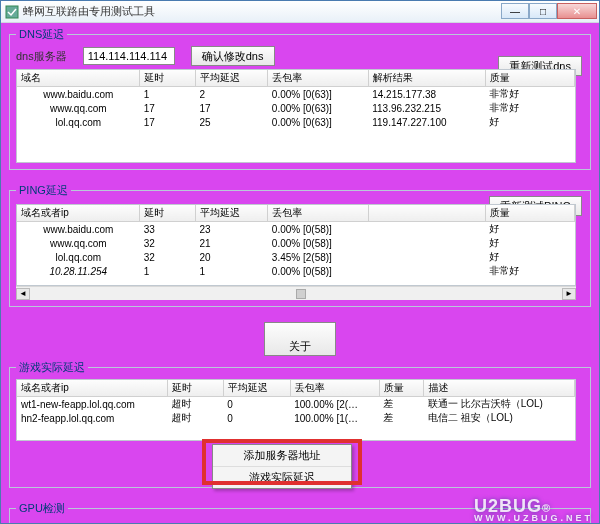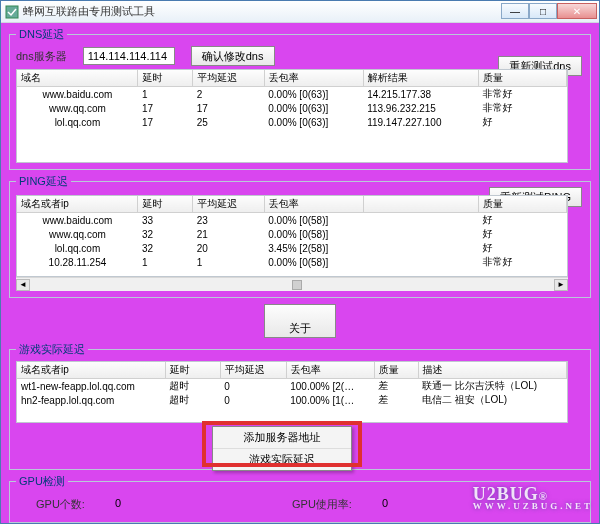--- a/index.html
+++ b/index.html
@@ -6,21 +6,21 @@
 body{font-family:"Microsoft YaHei","SimSun",Arial,sans-serif;font-size:11px;background:#f0f0f0;width:600px;height:524px;overflow:hidden;position:relative}
 .window{width:600px;height:524px;background:#d946ef;border:1px solid #4a7bb0;position:relative}
 .titlebar{height:22px;background:linear-gradient(#fff,#e8f0f8);border-bottom:1px solid #d0d8e0;display:flex;align-items:center;padding:0 4px;position:relative}
 .titlebar .icon{width:14px;height:14px;margin-right:4px;display:inline-block}
 .titlebar .icon svg{width:14px;height:14px}
 .titlebar .title{font-size:11px;color:#333}
 .winbtns{position:absolute;right:2px;top:2px;display:flex;gap:0}
 .winbtn{width:28px;height:16px;border:1px solid #8aa8c8;background:linear-gradient(#f8fbff,#d8e8f8);display:flex;align-items:center;justify-content:center;font-size:10px;cursor:pointer}
 .winbtn.close{background:linear-gradient(#f8d8d8,#e89090);border-color:#c86060;color:#fff;width:40px}
 .content{padding:4px 8px;height:calc(100% - 22px);overflow:hidden}
-fieldset{border:1px solid #b8c8d8;margin-bottom:4px;padding:4px 22px 6px 6px;position:relative}
+fieldset{border:1px solid #b8c8d8;margin-bottom:13px;padding:4px 14px 6px 6px;position:relative}
 legend{font-size:11px;color:#003c78;padding:0 3px}
 .row1{display:flex;align-items:center;gap:16px;margin-bottom:3px}
 .label{font-size:11px;color:#333}
 .input{border:1px solid #888;height:18px;padding:1px 4px;font-size:11px;width:92px}
 .btn{border:1px solid #888;background:linear-gradient(#fdfdfd,#e8e8e8);height:20px;padding:2px 10px;font-size:11px;cursor:pointer}
 .btn-right{position:absolute;right:8px;top:2px}
 .tbl-wrap{border:1px solid #c0c8d0;background:#fff;overflow:hidden;position:relative}
 .tbl{width:100%;border-collapse:collapse;table-layout:fixed}
 .tbl th{background:linear-gradient(#fdfdfd,#eee);border-right:1px solid #d0d0d0;border-bottom:1px solid #d0d0d0;font-weight:normal;font-size:10px;text-align:left;padding:1px 4px;height:16px;white-space:nowrap;overflow:hidden}
 .tbl td{font-size:10px;padding:0 4px;height:13px;white-space:nowrap;overflow:hidden;text-overflow:clip}
@@ -28,21 +28,21 @@
 .scroll-h .thumb{position:absolute;left:50%;width:10px;height:10px;background:#d0d0d0;border:1px solid #aaa}
 .scroll-h .arr{width:14px;height:12px;background:#e8e8e8;border:1px solid #bbb;position:absolute;font-size:8px;text-align:center;line-height:10px}
 .scroll-h .arr.l{left:0}.scroll-h .arr.r{right:0}
 .about-row{text-align:center;padding:2px 0 4px 0}
 .red-box{position:absolute;border:4px solid #e03030;pointer-events:none;z-index:50}
 .ctx-menu{background:#f4f4f4;border:1px solid #888;box-shadow:2px 2px 3px rgba(0,0,0,0.25);min-width:130px}
 .ctx-item{padding:3px 14px;font-size:11px;border-bottom:1px solid #ddd;cursor:pointer;text-align:center}
 .ctx-item:last-child{border-bottom:none}
 .gpu-row{display:flex;padding:4px 20px}
 .gpu-cell{flex:1;display:flex;gap:30px}
-.watermark{position:absolute;right:6px;bottom:12px;font-size:18px;font-weight:bold;color:rgba(255,255,255,0.85);text-shadow:0 0 4px rgba(0,60,120,0.6);letter-spacing:1px;z-index:60;font-family:Liberation Serif, serif}
+.watermark{position:absolute;right:6px;bottom:0;font-size:18px;font-weight:bold;color:rgba(255,255,255,0.85);text-shadow:0 0 4px rgba(0,60,120,0.6);letter-spacing:1px;z-index:60;font-family:Liberation Sans, sans-serif}
 .watermark .sub{font-size:9px;display:block;letter-spacing:3px;margin-top:-4px}
 </style>
 </head>
 <body>
 
 <div class="window">
   <div class="titlebar">
     <span class="icon"><svg viewBox="0 0 14 14">
           <rect x="1" y="1" width="12" height="12" fill="#6a9" stroke="#385"></rect>
           <path d="M3 7 L6 10 L11 4" stroke="#fff" fill="none" stroke-width="1.5"></path>
@@ -157,21 +157,21 @@
               </tr>
               <tr>
                 <td style="text-align: center;">lol.qq.com</td>
                 <td>32</td>
                 <td>20</td>
                 <td>3.45%   [2(58)]</td>
                 <td></td>
                 <td>好</td>
               </tr>
               <tr>
-                <td style="text-align: center;">10.28.11.254</td>
+                <td style="text-align: center; font-style: italic;">10.28.11.254</td>
                 <td>1</td>
                 <td>1</td>
                 <td>0.00%   [0(58)]</td>
                 <td></td>
                 <td>非常好</td>
               </tr>
             </tbody>
         </table>
       </div>
       <div class="scroll-h">

